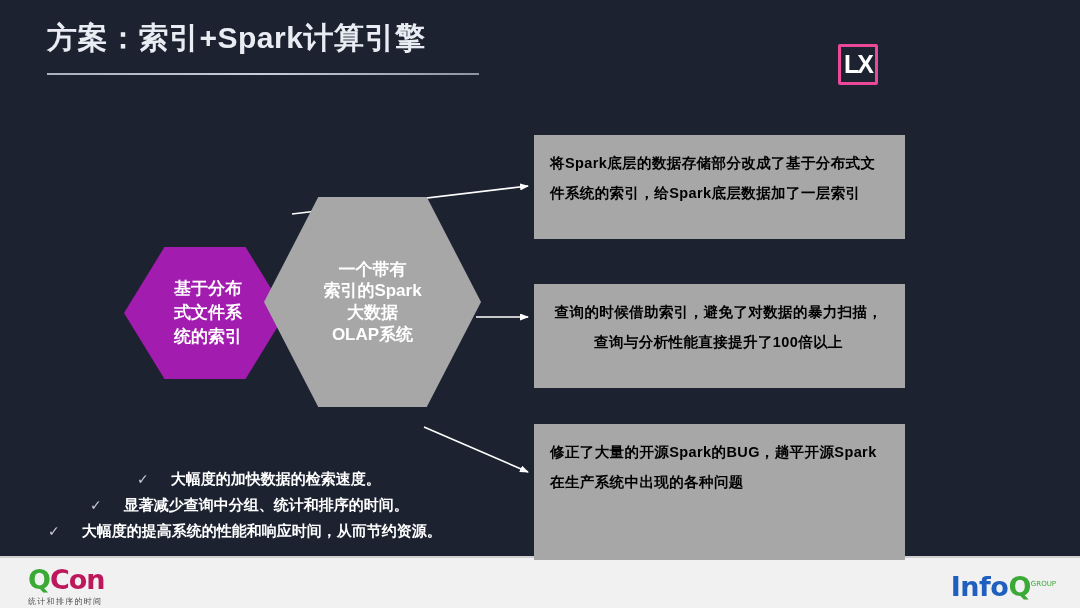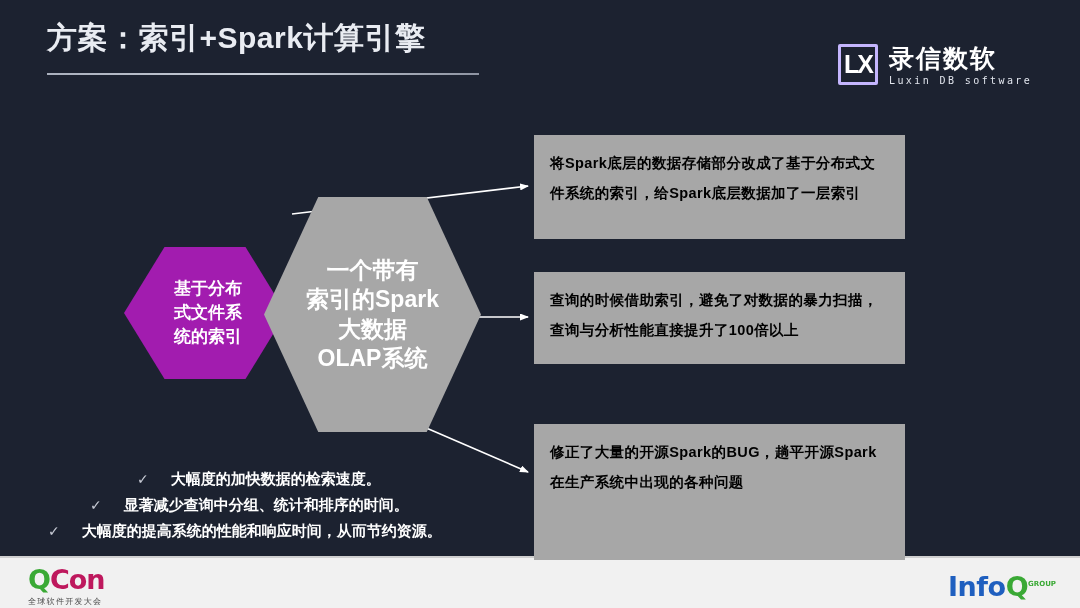--- a/index.html
+++ b/index.html
@@ -45,21 +45,21 @@
   #brand {
     position: absolute;
     left: 838px;
     top: 44px;
     display: flex;
     align-items: flex-start;
   }
   #brand-mark {
     width: 40px;
     height: 41px;
-    border: 3px solid #c4b5fd;
+    border: 3px solid #ec4899;
     border-radius: 2px;
     position: relative;
     box-sizing: border-box;
     margin-right: 11px;
   }
   #brand-mark .lx {
     position: absolute;
     left: 0; top: 0; right: 0; bottom: 0;
     color: #ffffff;
     font-size: 25px;
@@ -93,23 +93,23 @@
     justify-content: center;
     text-align: center;
     color: #ffffff;
     font-weight: bold;
     clip-path: polygon(25% 0%, 75% 0%, 100% 50%, 75% 100%, 25% 100%, 0% 50%);
   }
   #hex-big {
     left: 264px;
     top: 197px;
     width: 217px;
-    height: 235px;
+    height: 210px;
     background: #a7a7a7;
-    font-size: 23px;
+    font-size: 17px;
     line-height: 1.28;
     z-index: 3;
   }
   #hex-small {
     left: 124px;
     top: 247px;
     width: 162px;
     height: 132px;
     background: #a21caf;
     font-size: 17px;
@@ -137,21 +137,21 @@
     color: #000000;
     font-size: 14.5px;
     line-height: 30px;
     font-weight: bold;
     letter-spacing: 0.4px;
     box-sizing: border-box;
     padding: 13px 18px 13px 16px;
     z-index: 4;
   }
   #callout-1 { top: 135px; height: 104px; }
-  #callout-2 { top: 272px; height: 92px; }
+  #callout-2 { top: 284px; height: 104px; text-align: center; }
   #callout-3 { top: 424px; height: 136px; }
 
   
   #bullets {
     position: absolute;
     left: 40px;
     top: 466px;
     width: 460px;
     z-index: 2;
   }
@@ -213,39 +213,35 @@
     line-height: 30px;
     letter-spacing: -0.5px;
     font-family: "DejaVu Sans", sans-serif;
   }
   #infoq-info { color: #1f5fbf; }
   #infoq-q { color: #3aa935; }
   #infoq-tm {
     font-size: 7px;
     color: #3aa935;
     vertical-align: super;
-    font-weight: bold;
+    font-weight: normal;
     letter-spacing: 0;
   }
 </style>
 </head>
 <body>
 
 <div id="slide">
 
   <div id="title">方案：索引+Spark计算引擎</div>
   <div id="title-rule"></div>
 
   <div id="brand">
     <div id="brand-mark">
       <div class="lx">LX</div>
-    </div>
-    <div id="brand-text">
-      <div id="brand-cn">录信数软</div>
-      <div id="brand-en">Luxin DB software</div>
     </div>
   </div>
 
   <svg id="connectors" viewBox="0 0 1080 608" width="1080" height="608">
     <defs>
       <marker id="arrowhead" markerWidth="9" markerHeight="7" refX="8" refY="3.5" orient="auto" markerUnits="userSpaceOnUse">
         <path d="M0,0 L9,3.5 L0,7 z" fill="#ffffff"></path>
       </marker>
     </defs>
     <line x1="292" y1="214" x2="528" y2="186" stroke="#ffffff" stroke-width="1.6" marker-end="url(#arrowhead)"></line>
@@ -287,20 +283,20 @@
       <span class="tick">✓</span>
       <span>大幅度的提高系统的性能和响应时间，从而节约资源。</span>
     </div>
   </div>
 
   <div id="footer">
     <div id="qcon">
       <div id="qcon-word">
         <span id="qcon-q">Q</span><span id="qcon-con">Con</span>
       </div>
-      <div id="qcon-sub">全球软件开发大会</div>
+      <div id="qcon-sub">统计和排序的时间</div>
     </div>
     <div id="infoq">
       <span id="infoq-info">Info</span><span id="infoq-q">Q</span><span id="infoq-tm">GROUP</span>
     </div>
   </div>
 
 </div>
 
 </body></html>

